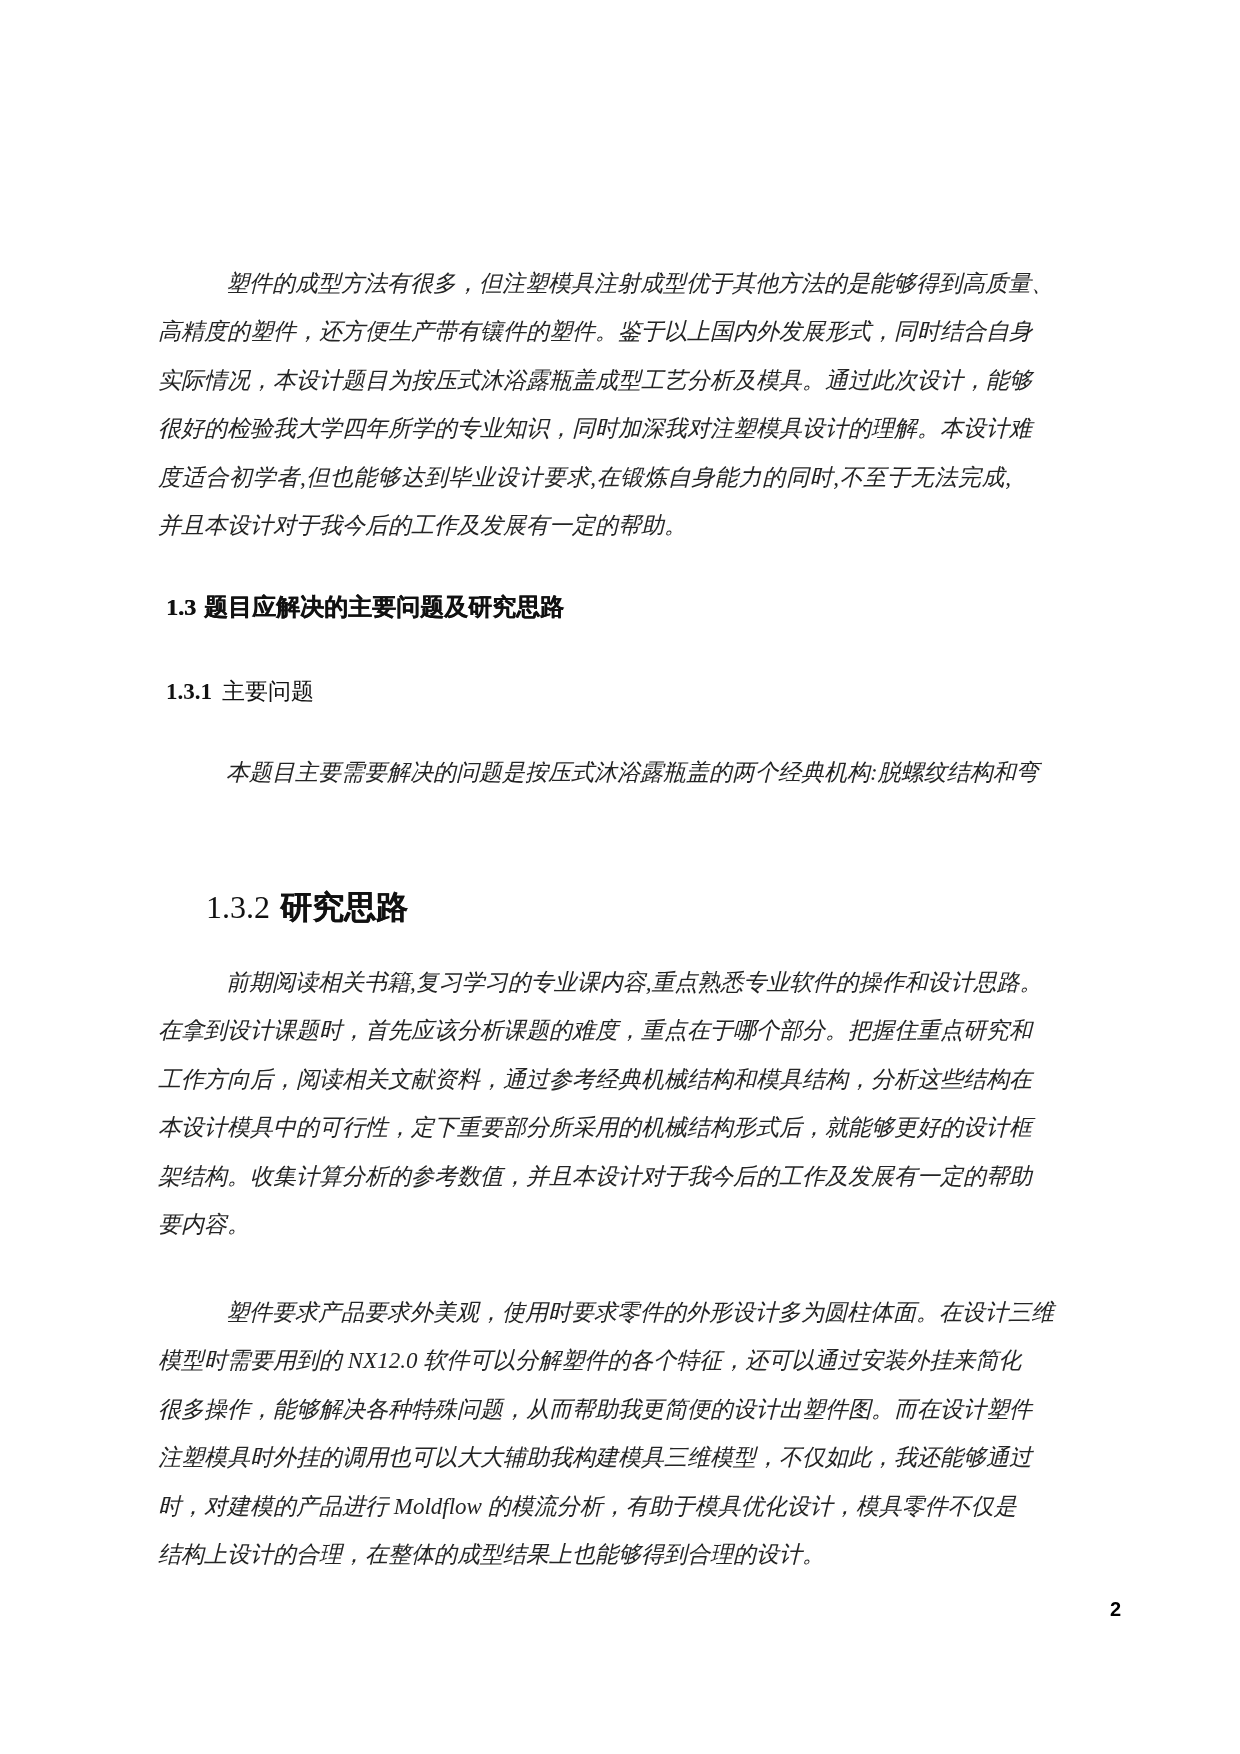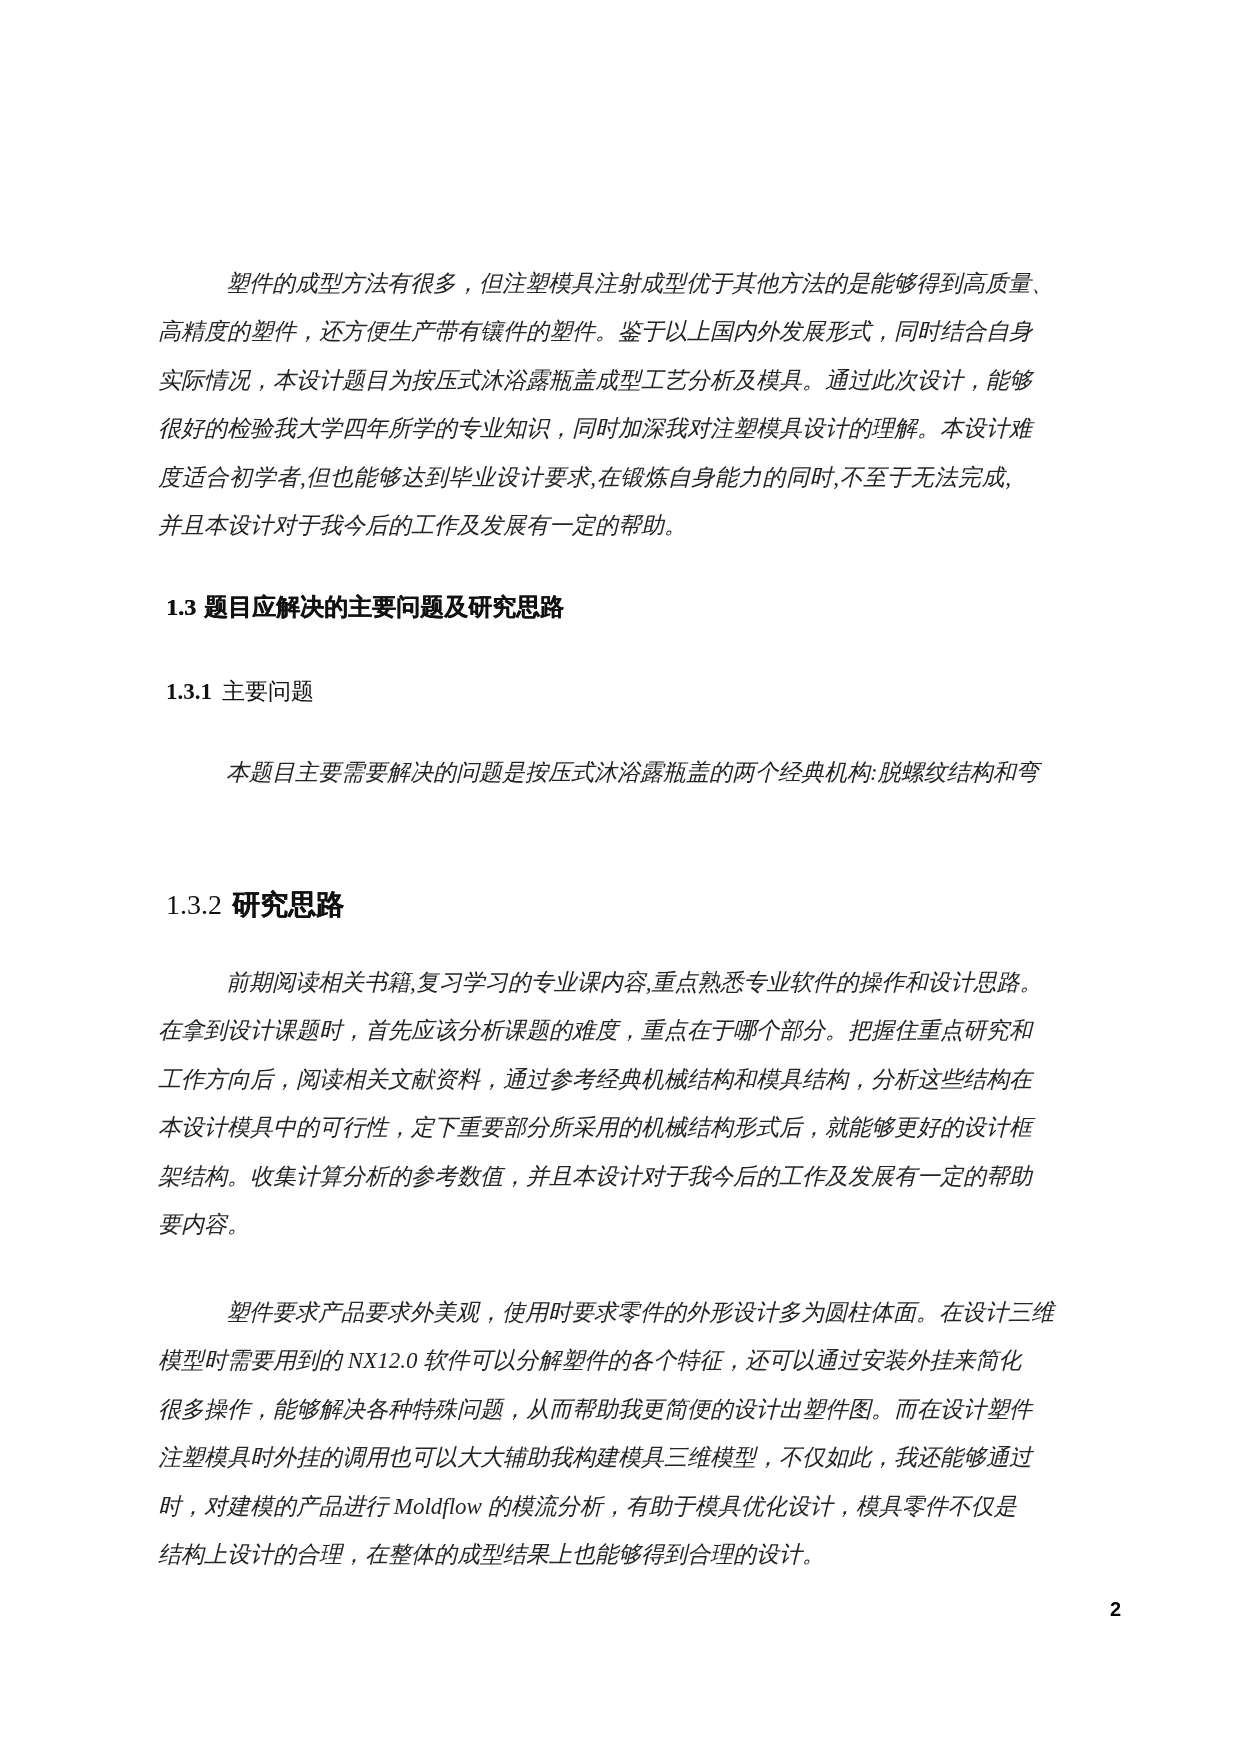--- a/index.html
+++ b/index.html
@@ -35,21 +35,21 @@
   }
   .hd-plain{
     font-size:23px;
     font-weight:normal;
   }
   .hd-plain .hnum{font-weight:bold;margin-right:10px;}
   .hd-plain .htxt{
     font-family:"Liberation Serif","DejaVu Serif",serif;
     font-weight:normal;
   }
-  .hd-mixed{font-size:28px;}
+  .hd-mixed{font-size:32px;margin-left:40px;}
   .hd-mixed .hnum{font-weight:normal;margin-right:10px;}
   .hd-mixed .htxt{font-weight:bold;text-shadow:0.5px 0 0 currentColor;}
   .para{
     position:absolute;
     left:158px;
     width:853px;
     font-size:23px;
     color:#242424;
   }
   .line{

